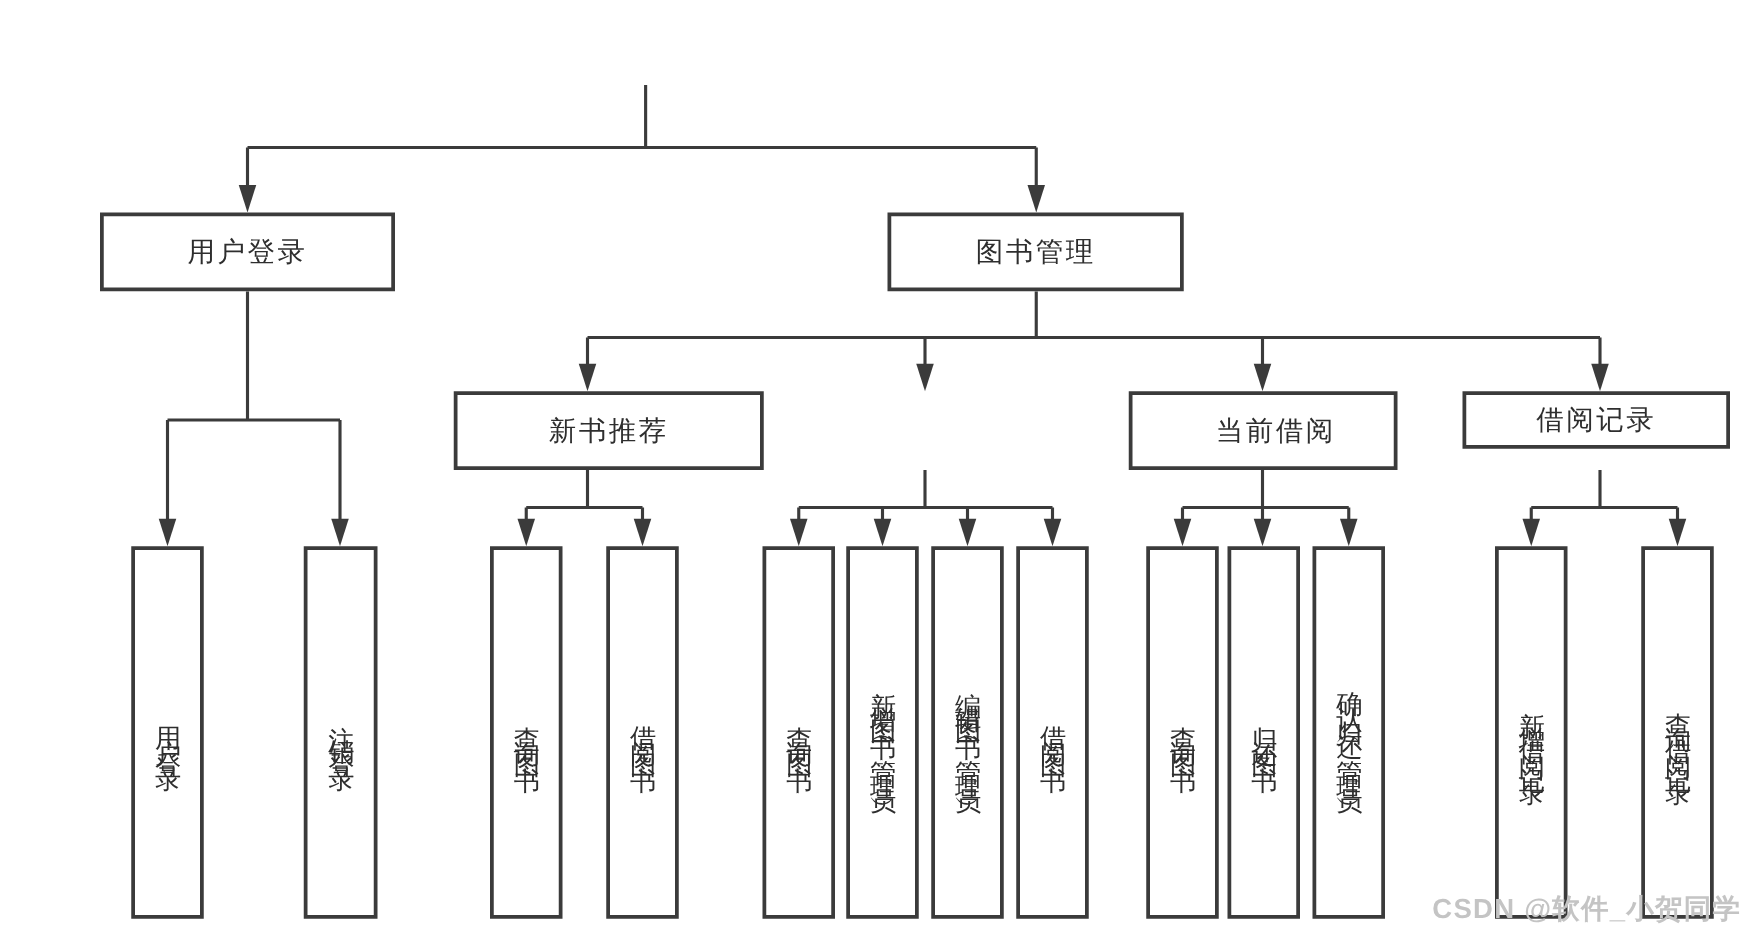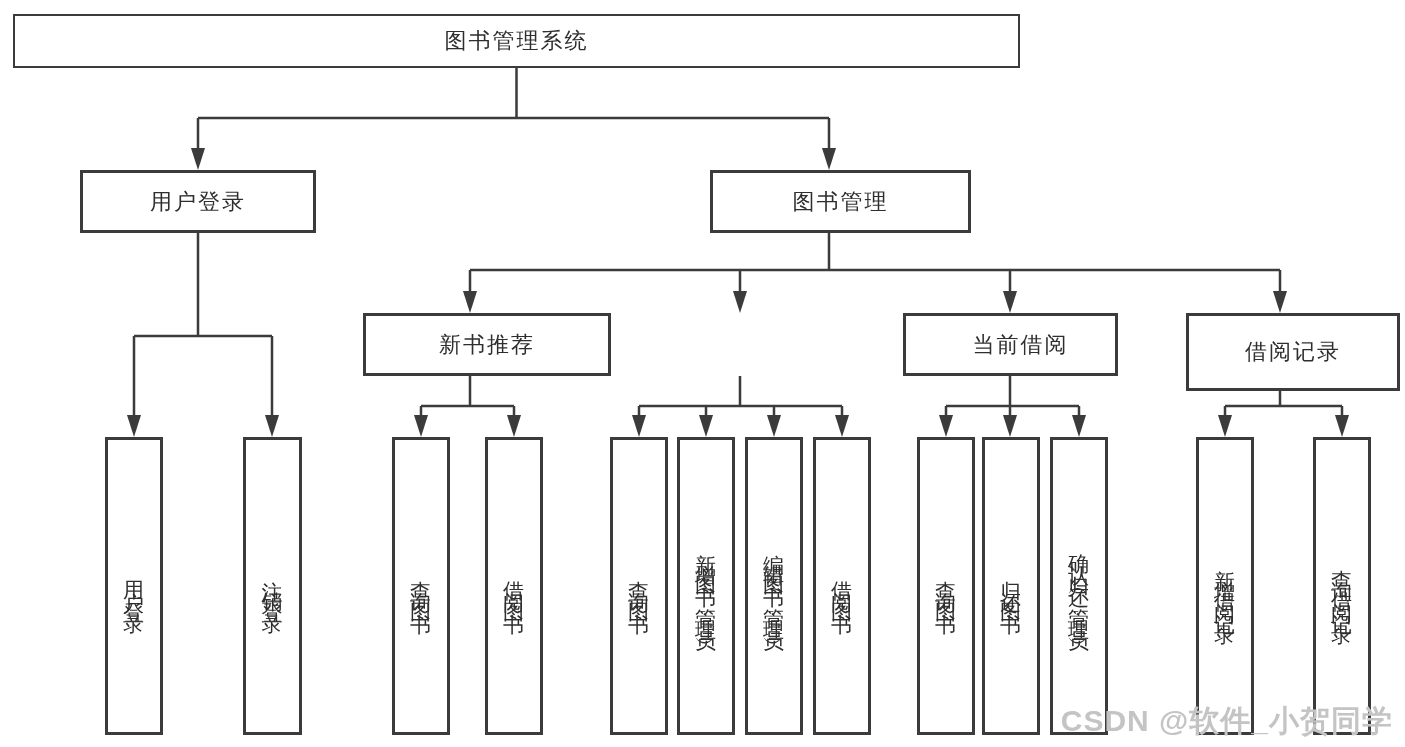--- a/index.html
+++ b/index.html
@@ -43,21 +43,21 @@
     writing-mode: vertical-lr;
     text-orientation: mixed;
     font-size: 21px;
     letter-spacing: 11px;
     padding: 6px 0;
   }
   .watermark {
     position: absolute;
     right: 12px;
     bottom: 5px;
-    font-size: 30px;
+    font-size: 22px;
     letter-spacing: 1px;
     color: #c4c4c4;
     font-weight: bold;
     white-space: nowrap;
   }
 </style>
 </head>
 <body>
 
 <div class="stage">
@@ -87,28 +87,27 @@
       <polygon points="767,415 781,415 774,437"></polygon>
       <polygon points="835,415 849,415 842,437"></polygon>
       <polygon points="939,415 953,415 946,437"></polygon>
       <polygon points="1003,415 1017,415 1010,437"></polygon>
       <polygon points="1072,415 1086,415 1079,437"></polygon>
       <polygon points="1218,415 1232,415 1225,437"></polygon>
       <polygon points="1335,415 1349,415 1342,437"></polygon>
     </g>
   </svg>
 
-  <div class="box root" style="left:13px; top:14px; width:1007px; height:54px;">图书管理系统</div>
 
   <div class="box" style="left:80px; top:170px; width:236px; height:63px;">用户登录</div>
-  <div class="box" style="left:710px; top:170px; width:261px; height:63px;">图书管理</div>
+  <div class="box" style="left:710px; top:170px; width:237px; height:63px;">图书管理</div>
 
   <div class="box" style="left:363px; top:313px; width:248px; height:63px;">新书推荐</div>
   <div class="box" style="left:903px; top:313px; width:215px; height:63px;padding-left:20px;">当前借阅</div>
-  <div class="box" style="left:1170px; top:313px; width:214px; height:78px;margin-left:16px;">借阅记录</div>
+  <div class="box" style="left:1170px; top:313px; width:214px; height:46px;">借阅记录</div>
 
   <div class="box v" style="left:105px; top:437px; width:58px; height:298px;">用户登录</div>
   <div class="box v" style="left:243px; top:437px; width:59px; height:298px;">注销登录</div>
 
   <div class="box v" style="left:392px; top:437px; width:58px; height:298px;">查询图书</div>
   <div class="box v" style="left:485px; top:437px; width:58px; height:298px;">借阅图书</div>
 
   <div class="box v" style="left:610px; top:437px; width:58px; height:298px;">查询图书</div>
   <div class="box v" style="left:677px; top:437px; width:58px; height:298px;">新增图书（管理员）</div>
   <div class="box v" style="left:745px; top:437px; width:58px; height:298px;">编辑图书（管理员）</div>

